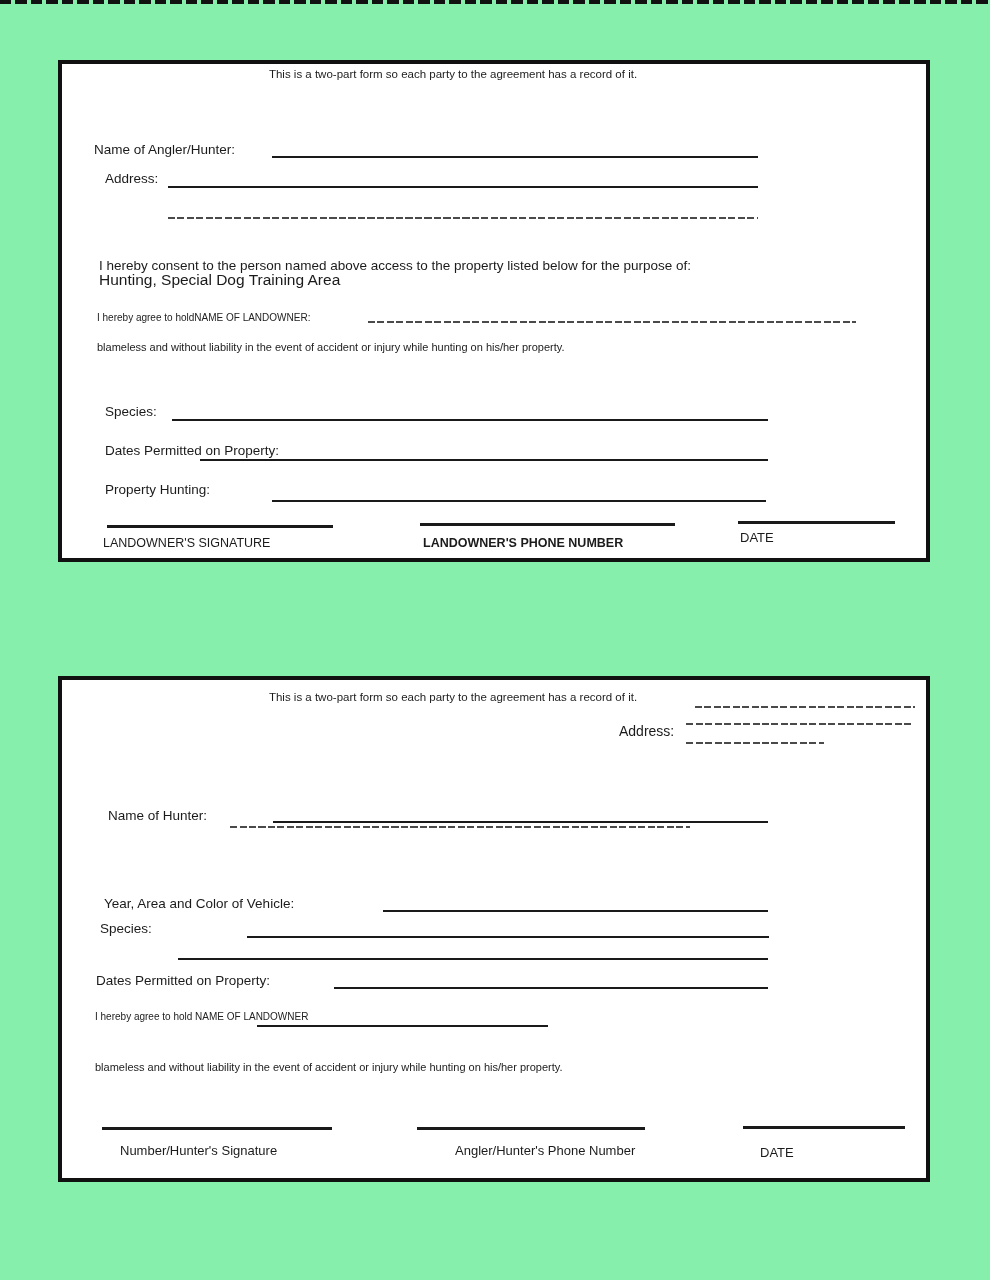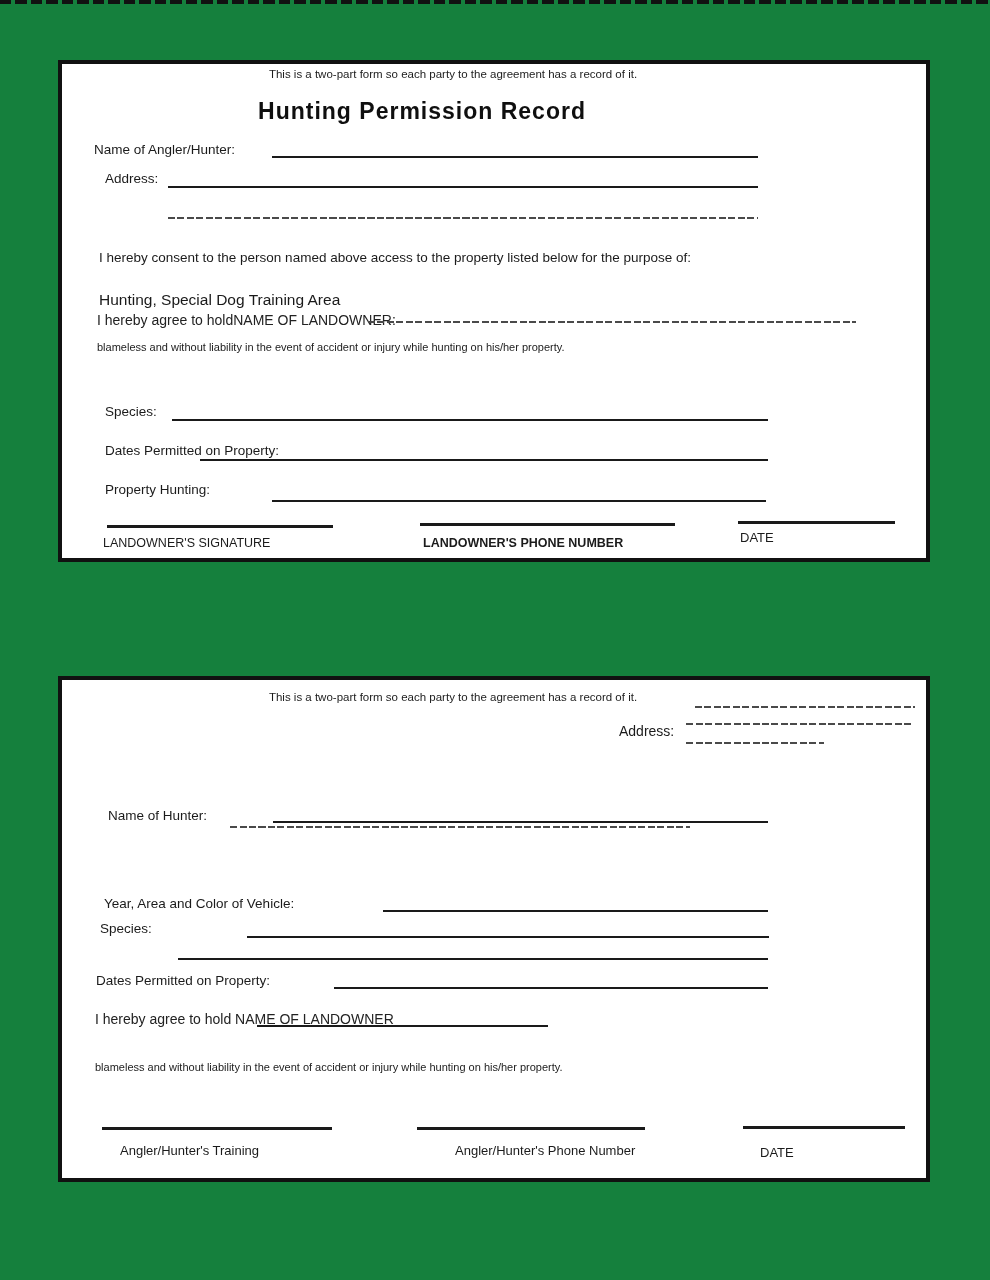--- a/index.html
+++ b/index.html
@@ -1,58 +1,57 @@
 <!DOCTYPE html>
 <html><head>
 <meta charset="utf-8">
 <style>
   * { margin:0; padding:0; box-sizing:border-box; }
   html,body { background:#ffffff; }
   body { font-family:"Liberation Sans", sans-serif; color:#1a1a1a; }
-  .page { position:relative; width:990px; height:1280px; background:#15803d; overflow:hidden; }
+  .page { position:relative; width:990px; height:1280px; background:#86efac; overflow:hidden; }
 
   .form-box { position:absolute; border:4px solid #111; background:#fff; }
   .abs { position:absolute; white-space:nowrap; }
 
   .note { font-size:11.5px; text-align:center; color:#1c1c1c; }
   .title-bold { font-size:23px; font-weight:bold; letter-spacing:1px; text-align:center; color:#0f0f0f; }
   .title-reg { font-size:20px; text-align:center; color:#1c1c1c; }
   .lbl { font-size:13.5px; color:#1b1b1b; }
-  .lbl-sm { font-size:14px; color:#222; }
+  .lbl-sm { font-size:10px; color:#222; }
   .sig-lbl { font-size:12.5px; color:#1b1b1b;text-align:center; }
 
   .line { position:absolute; background:#1a1a1a; height:2px; }
   .line-thick { height:3px; }
   .line-dash-thin { position:absolute; height:1.5px;
     background:repeating-linear-gradient(90deg,#4a4a4a 0 7px,transparent 7px 9.5px); }
 
   .tear-line { position:absolute; left:0; top:634; width:990px; height:3.5px;
     background:repeating-linear-gradient(90deg,#111 0 11px,transparent 11px 15.5px); }
 </style>
 </head>
 <body>
 
 <div class="page">
 
   <div class="form-box" style="left:58px; top:60px; width:872px; height:502px;"></div>
 
   <div class="abs note" style="left:58px; top:68px; width:790px;">This is a two-part form so each party to the agreement has a record of it.</div>
 
-  <div class="abs title-bold" style="left:58px; top:98px; width:728px;">Hunting Permission Record</div>
 
   <div class="abs lbl" style="left:94px; top:142px;">Name of Angler/Hunter:</div>
   <div class="line" style="left:272px; top:156px; width:486px;"></div>
 
   <div class="abs lbl" style="left:105px; top:171px;">Address:</div>
   <div class="line" style="left:168px; top:186px; width:590px;"></div>
 
   <div class="line-dash-thin" style="left:168px; top:217px; width:590px;"></div>
 
-  <div class="abs lbl" style="left:99px; top:250px;">I hereby consent to the person named above access to the property listed below for the purpose of:</div>
-  <div class="abs" style="left:99px; top:271px; font-size:15.5px;margin-top:20px;">Hunting, Special Dog Training Area</div>
+  <div class="abs lbl" style="left:99px; top:258px;">I hereby consent to the person named above access to the property listed below for the purpose of:</div>
+  <div class="abs" style="left:99px; top:271px; font-size:15.5px;">Hunting, Special Dog Training Area</div>
 
   <div class="abs lbl-sm" style="left:97px; top:312px;">I hereby agree to holdNAME OF LANDOWNER:</div>
   <div class="line-dash-thin" style="left:368px; top:321px; width:488px;"></div>
 
   <div class="abs lbl-sm" style="left:97px; top:341px; font-size:11px;">blameless and without liability in the event of accident or injury while hunting on his/her property.</div>
 
   <div class="abs lbl" style="left:105px; top:404px;">Species:</div>
   <div class="line" style="left:172px; top:419px; width:596px;"></div>
 
   <div class="abs lbl" style="left:105px; top:443px;">Dates Permitted on Property:</div>
@@ -96,21 +95,21 @@
 
   <div class="abs lbl" style="left:96px; top:973px;">Dates Permitted on Property:</div>
   <div class="line" style="left:334px; top:987px; width:434px;"></div>
 
   <div class="abs lbl-sm" style="left:95px; top:1011px;">I hereby agree to hold NAME OF LANDOWNER</div>
   <div class="line" style="left:257px; top:1025px; width:291px;"></div>
 
   <div class="abs lbl-sm" style="left:95px; top:1061px; font-size:11px;">blameless and without liability in the event of accident or injury while hunting on his/her property.</div>
 
   <div class="line" style="left:102px; top:1127px; width:230px; height:2.5px;"></div>
-  <div class="abs sig-lbl" style="left:120px; top:1143px; font-size:13px;">Angler/Hunter's Training</div>
+  <div class="abs sig-lbl" style="left:120px; top:1143px; font-size:13px;">Number/Hunter's Signature</div>
 
   <div class="line" style="left:417px; top:1127px; width:228px; height:2.5px;"></div>
   <div class="abs sig-lbl" style="left:427px; top:1143px; font-size:13px;margin-left:28px;">Angler/Hunter's Phone Number</div>
 
   <div class="line" style="left:743px; top:1126px; width:162px; height:2.5px;"></div>
   <div class="abs sig-lbl" style="left:760px; top:1145px; font-size:13px;">DATE</div>
 
 </div>
 
 </body></html>

